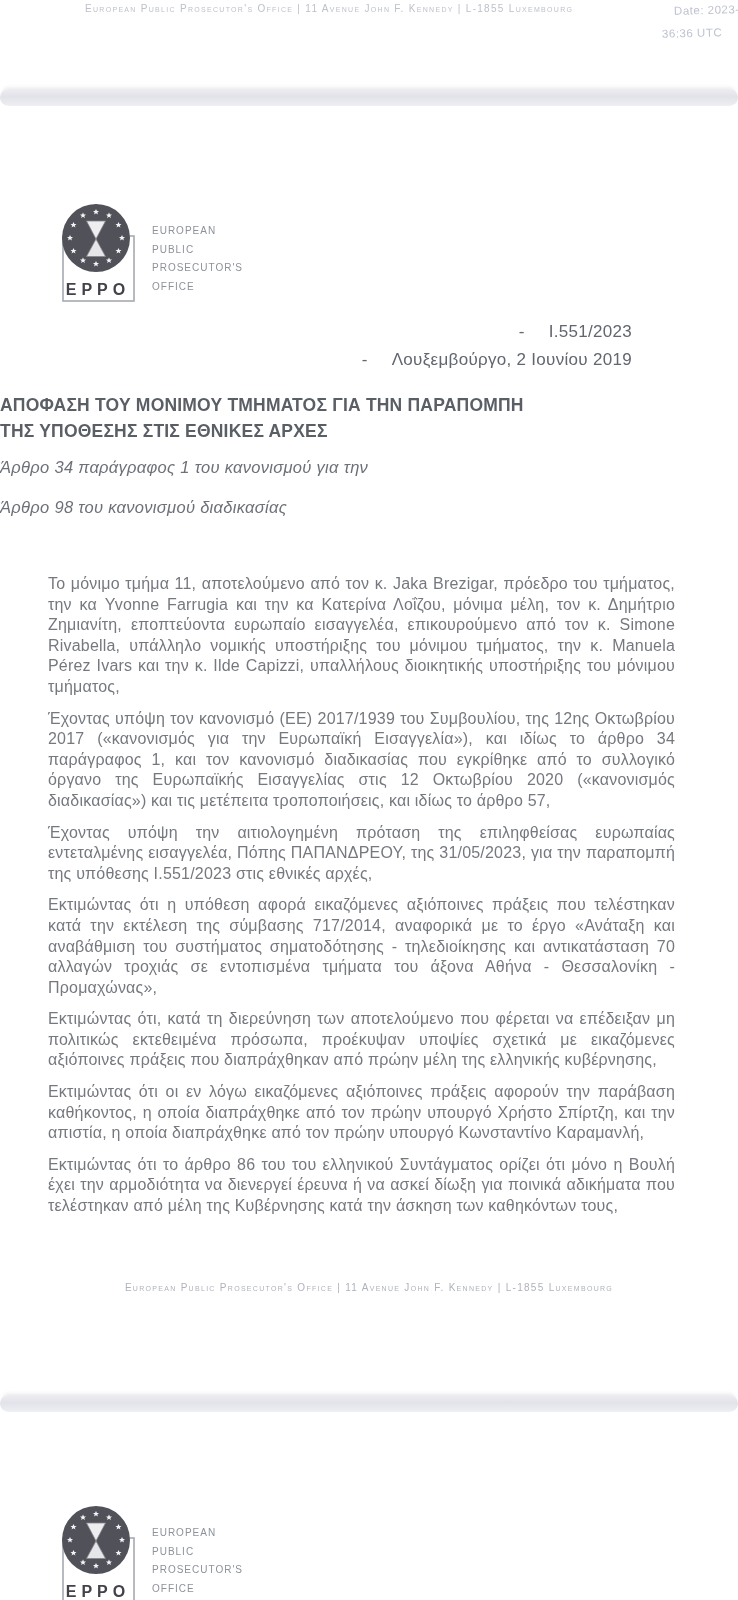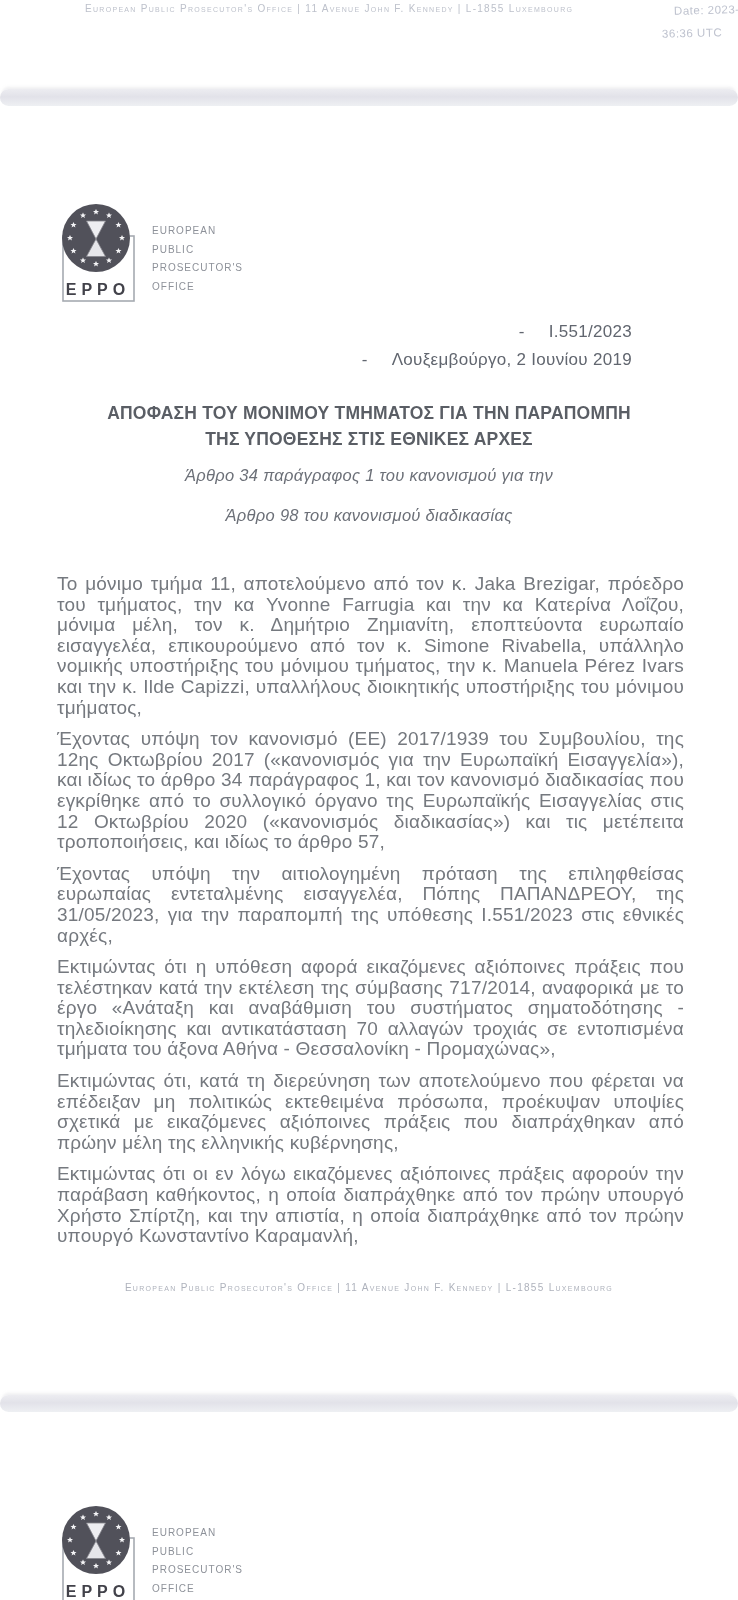--- a/index.html
+++ b/index.html
@@ -45,35 +45,35 @@
     color: #8d9199;
   }
 
   .ref-block {
     position: absolute; top: 210px; right: 106px;
     font-size: 17px; color: #61666f; letter-spacing: 0.3px;
   }
   .ref-line { display: flex; justify-content: flex-end; align-items: baseline; margin-bottom: 8px; }
   .ref-line .dash { margin-right: 24px; }
 
-  .title-block { position: absolute; top: 288px; left: 0; width: 100%; text-align: center; }
+  .title-block { position: absolute; top: 280px; left: 0; width: 100%; }
   .title-line {
     font-weight: bold; font-size: 17.5px; line-height: 26px;
     color: #5a5e65; letter-spacing: 0.2px;
   }
   .subtitle-block {
     margin-top: 8px; font-style: italic;
     font-size: 16.5px; line-height: 30px; color: #6c7078; letter-spacing: 0.3px;
   }
   .subtitle-line.extra-gap { margin-top: 10px; }
 
   .content {
-    position: absolute; top: 462px; left: 57px; width: 627px;
+    position: absolute; top: 462px; left: 48px; width: 627px;
     text-align: justify;
-    font-size: 19px; line-height: 20.6px; letter-spacing: 0.2px;
+    font-size: 16px; line-height: 20.6px; letter-spacing: 0.2px;
     color: #75797f;
   }
   .content p { margin: 0 0 11px 0; }
 
   .page-footer {
     position: absolute; top: 1170px; left: 0; width: 100%;
     text-align: center; font-size: 10px; letter-spacing: 1.3px;
     font-variant: small-caps; color: #aeb2bc; white-space: nowrap;
   }
 
@@ -145,20 +145,21 @@
     </div>
   </div>
 
   <div class="content">
     <p>Το μόνιμο τμήμα 11, αποτελούμενο από τον κ. Jaka Brezigar, πρόεδρο του τμήματος, την κα Yvonne Farrugia και την κα Κατερίνα Λοΐζου, μόνιμα μέλη, τον κ. Δημήτριο Ζημιανίτη, εποπτεύοντα ευρωπαίο εισαγγελέα, επικουρούμενο από τον κ. Simone Rivabella, υπάλληλο νομικής υποστήριξης του μόνιμου τμήματος, την κ. Manuela Pérez Ivars και την κ. Ilde Capizzi, υπαλλήλους διοικητικής υποστήριξης του μόνιμου τμήματος,</p>
     <p>Έχοντας υπόψη τον κανονισμό (ΕΕ) 2017/1939 του Συμβουλίου, της 12ης Οκτωβρίου 2017 («κανονισμός για την Ευρωπαϊκή Εισαγγελία»), και ιδίως το άρθρο 34 παράγραφος 1, και τον κανονισμό διαδικασίας που εγκρίθηκε από το συλλογικό όργανο της Ευρωπαϊκής Εισαγγελίας στις 12 Οκτωβρίου 2020 («κανονισμός διαδικασίας») και τις μετέπειτα τροποποιήσεις, και ιδίως το άρθρο 57,</p>
     <p>Έχοντας υπόψη την αιτιολογημένη πρόταση της επιληφθείσας ευρωπαίας εντεταλμένης εισαγγελέα, Πόπης ΠΑΠΑΝΔΡΕΟΥ, της 31/05/2023, για την παραπομπή της υπόθεσης I.551/2023 στις εθνικές αρχές,</p>
     <p>Εκτιμώντας ότι η υπόθεση αφορά εικαζόμενες αξιόποινες πράξεις που τελέστηκαν κατά την εκτέλεση της σύμβασης 717/2014, αναφορικά με το έργο «Ανάταξη και αναβάθμιση του συστήματος σηματοδότησης - τηλεδιοίκησης και αντικατάσταση 70 αλλαγών τροχιάς σε εντοπισμένα τμήματα του άξονα Αθήνα - Θεσσαλονίκη - Προμαχώνας»,</p>
     <p>Εκτιμώντας ότι, κατά τη διερεύνηση των αποτελούμενο που φέρεται να επέδειξαν μη πολιτικώς εκτεθειμένα πρόσωπα, προέκυψαν υποψίες σχετικά με εικαζόμενες αξιόποινες πράξεις που διαπράχθηκαν από πρώην μέλη της ελληνικής κυβέρνησης,</p>
     <p>Εκτιμώντας ότι οι εν λόγω εικαζόμενες αξιόποινες πράξεις αφορούν την παράβαση καθήκοντος, η οποία διαπράχθηκε από τον πρώην υπουργό Χρήστο Σπίρτζη, και την απιστία, η οποία διαπράχθηκε από τον πρώην υπουργό Κωνσταντίνο Καραμανλή,</p>
+    <p>Εκτιμώντας ότι το άρθρο 86 του του ελληνικού Συντάγματος ορίζει ότι μόνο η Βουλή έχει την αρμοδιότητα να διενεργεί έρευνα ή να ασκεί δίωξη για ποινικά αδικήματα που τελέστηκαν από μέλη της Κυβέρνησης κατά την άσκηση των καθηκόντων τους,</p>
   </div>
 
   <div class="page-footer">European Public Prosecutor's Office | 11 Avenue John F. Kennedy | L-1855 Luxembourg</div>
 </section>
 
 <div class="page-gap">
   <div class="gap-band"></div>
 </div>
 
 <section class="page page-next">

